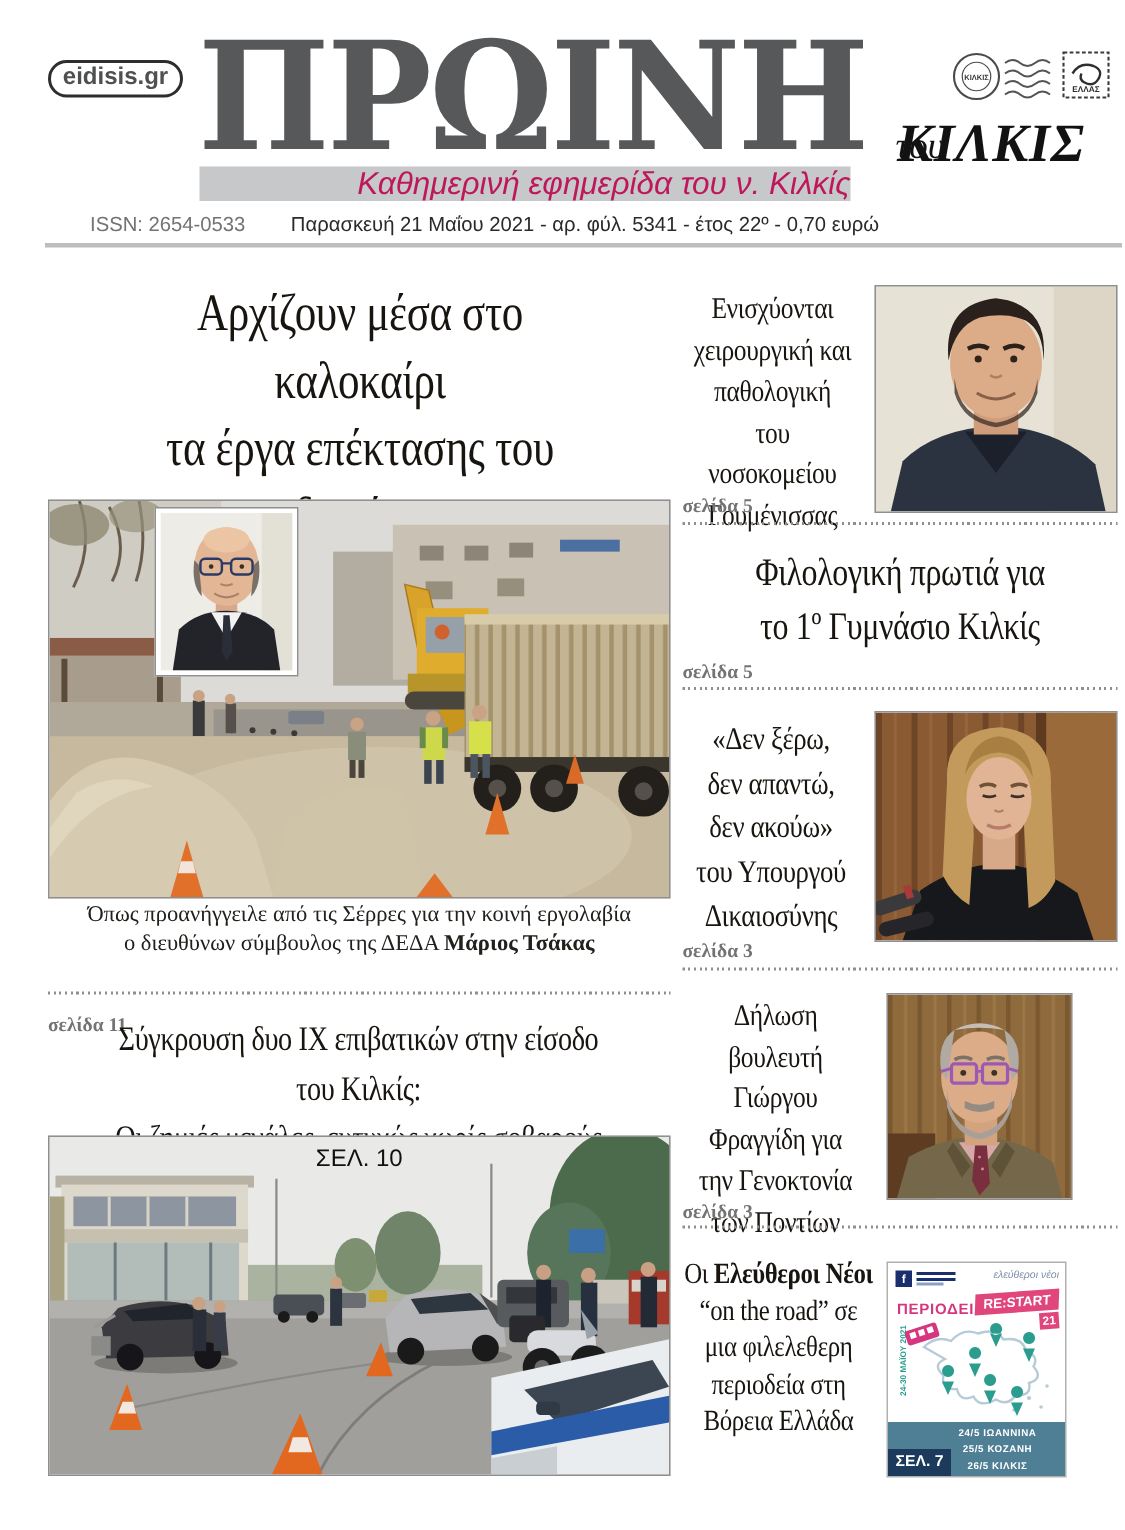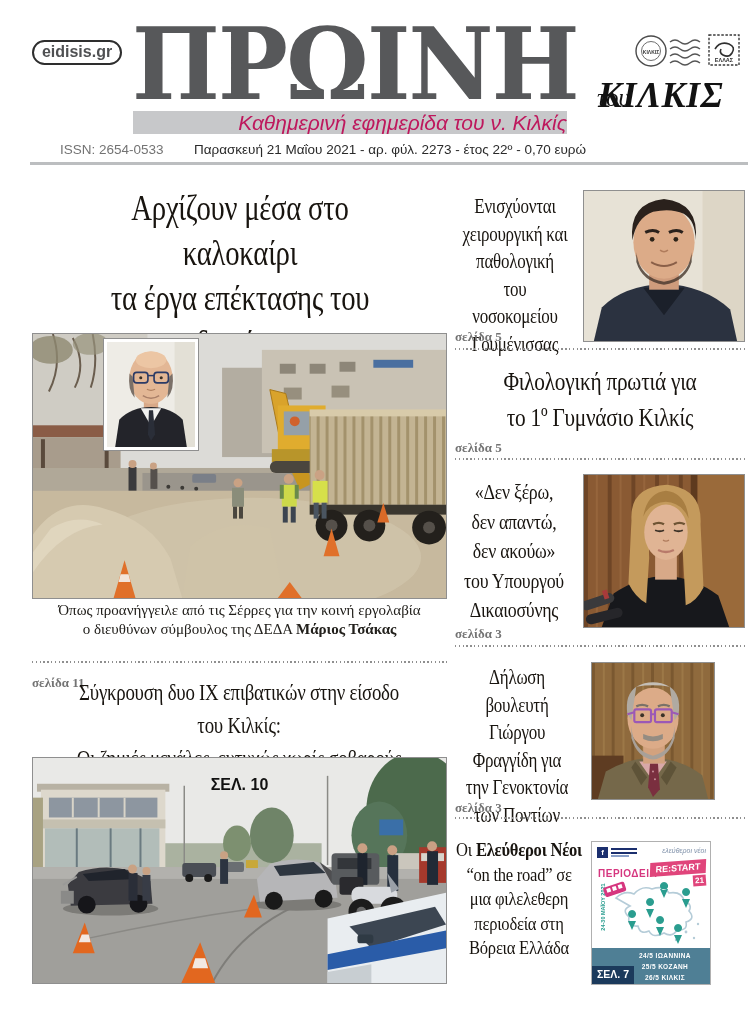--- a/index.html
+++ b/index.html
@@ -47,21 +47,21 @@
     <path d="M37 26 q5 -4 10 0 q5 4 10 0 q5 -4 10 0" fill="none" stroke="#555" stroke-width="1.4"></path>
     <path d="M37 33 q5 -4 10 0 q5 4 10 0 q5 -4 10 0" fill="none" stroke="#555" stroke-width="1.4"></path>
     <rect x="76" y="5" width="30" height="30" fill="#fff" stroke="#3a3a3a" stroke-width="1.4" stroke-dasharray="2.5 1.6"></rect>
     <path d="M82 19 q5 -8 14 -5 q7 3 3 9 q-3 5 -9 2 q-4 -2 -2 -6" fill="none" stroke="#2f2f2f" stroke-width="1.6"></path>
     <text x="91" y="31.5" font-size="5.5" font-family="Liberation Sans,sans-serif" font-weight="bold" fill="#2f2f2f" text-anchor="middle">ΕΛΛΑΣ</text>
   </svg>
 
   <div class="subbar" style="left:133px;top:111px;width:434px;height:23px;">Καθημερινή εφημερίδα του ν. Κιλκίς</div>
 
   <div class="abs sans" style="left:60px;top:142px;font-size:13.5px;color:#737373;">ISSN: 2654-0533</div>
-  <div class="abs sans" style="left:135px;top:142px;width:510px;text-align:center;font-size:13.5px;color:#2a2a2a;">Παρασκευή 21 Μαΐου 2021 - αρ. φύλ. 2273 - έτος 22º - 0,70 ευρώ</div>
+  <div class="abs sans" style="left:135px;top:142px;width:510px;text-align:center;font-size:13.5px;color:#2a2a2a;">Παρασκευή 21 Μαΐου 2021 - αρ. φύλ. 5341 - έτος 22º - 0,70 ευρώ</div>
 
   <div class="abs" style="left:30px;top:162px;width:718px;height:3px;background:#bcbec0;"></div>
 
   <div class="hl abs" style="left:35px;top:186px;width:410px;font-size:35px;line-height:45px;">
     <div>Αρχίζουν μέσα στο καλοκαίρι</div>
     <div>τα έργα επέκτασης του δικτύου</div>
     <div>Φυσικού Αερίου στο Κιλκίς</div>
   </div>
 
   <div class="photo" style="left:32px;top:333px;width:415px;height:266px;">
@@ -271,21 +271,21 @@
         <path d="M296 216 L340 208 L340 227 L296 227 Z" fill="#c8ced2"></path>
       </g>
       <g>
         <path d="M168 186 L183 227 L149 227 Z" fill="#e2671f"></path>
         <path d="M163 202 L173 202 L176 212 L160 212 Z" fill="#f2e8e2"></path>
         <path d="M52 166 L62 197 L40 197 Z" fill="#e2671f"></path>
         <path d="M49 178 L56 178 L58 186 L46 186 Z" fill="#f2e8e2"></path>
         <path d="M222 138 L230 161 L212 161 Z" fill="#e2671f"></path>
       </g>
     </svg>
-    <div class="abs sans" style="left:0;right:0;top:6px;text-align:center;font-weight:bold;font-size:16px;color:#111;margin-top:12px;">ΣΕΛ. 10</div>
+    <div class="abs sans" style="left:0;right:0;top:6px;text-align:center;font-weight:normal;font-size:16px;color:#111;">ΣΕΛ. 10</div>
   </div>
 
   <div class="hl abs" style="left:450px;top:193px;width:130px;font-size:20px;line-height:27.5px;transform:scaleX(.85);">
     <div>Ενισχύονται</div>
     <div>χειρουργική και</div>
     <div>παθολογική</div>
     <div>του νοσοκομείου</div>
     <div>Γουμένισσας</div>
   </div>
   <div class="photo" style="left:583px;top:190px;width:162px;height:152px;">

